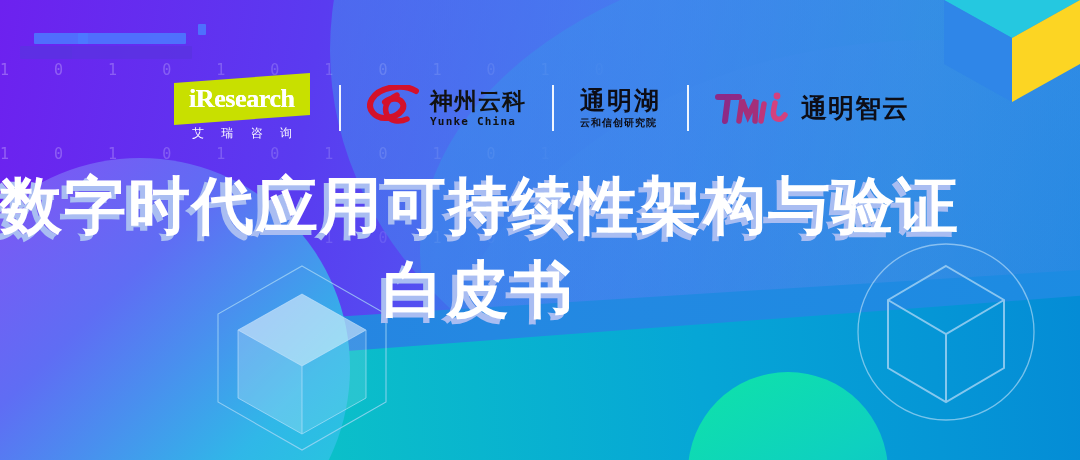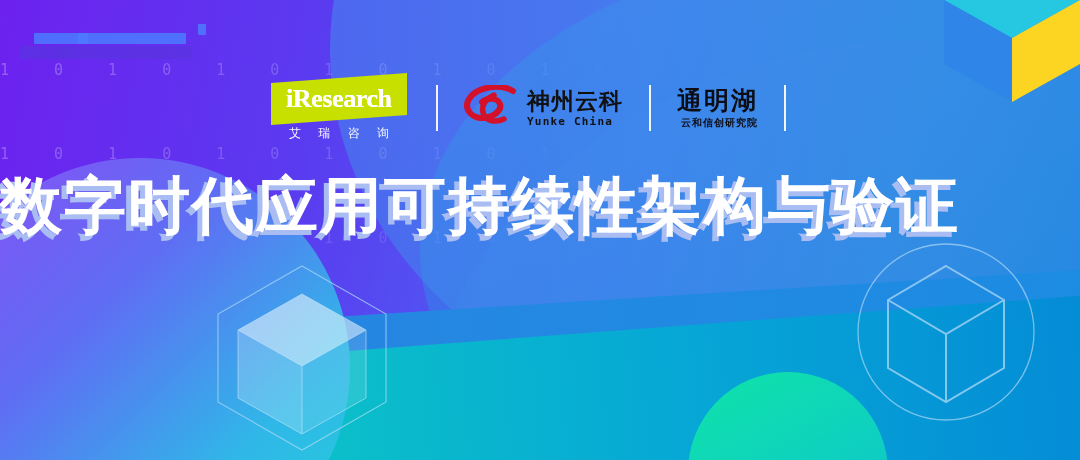--- a/index.html
+++ b/index.html
@@ -110,21 +110,21 @@
   
   #logo-yunke{gap:9px;align-items:center;}
   #yk-mark{width:54px;height:46px;}
   #yk-text{display:flex;flex-direction:column;gap:3px;}
   #yk-cn{font-size:23px;font-weight:bold;color:#111;line-height:1;letter-spacing:1px;
          font-family:"DejaVu Sans","Liberation Sans",sans-serif;}
   #yk-en{font-size:11px;font-weight:bold;color:#111;line-height:1;letter-spacing:1.2px;
          font-family:"DejaVu Sans Mono","Liberation Mono",monospace;}
 
   
-  #logo-tmh{flex-direction:column;align-items:flex-end;gap:5px;}
+  #logo-tmh{flex-direction:column;align-items:flex-start;gap:5px;}
   #tmh-cn{font-family:"Liberation Serif","DejaVu Serif",serif;font-size:25px;font-weight:bold;
           color:#0d0d16;line-height:1;letter-spacing:2px;}
   #tmh-sub{font-family:"Liberation Serif","DejaVu Serif",serif;font-size:10px;font-weight:bold;
            color:#0d0d16;line-height:1;letter-spacing:1px;}
 
   
   #logo-tmi{gap:10px;align-items:center;}
   #tmi-mark{width:76px;height:36px;}
   #tmi-cn{font-size:26px;font-weight:bold;color:#0d0d16;line-height:1;letter-spacing:1px;
           font-family:"DejaVu Sans","Liberation Sans",sans-serif;}
@@ -246,20 +246,36 @@
 
     <div class="divider"></div>
 
     <div class="logo-cell" id="logo-tmh">
       <span id="tmh-cn">通明湖</span>
       <span id="tmh-sub">云和信创研究院</span>
     </div>
 
     <div class="divider"></div>
 
+    <div class="logo-cell" id="logo-tmi">
+      <span id="tmi-mark">
+        <svg viewBox="0 0 76 36" width="76" height="36" aria-hidden="true">
+          <g stroke-linecap="round" fill="none">
+            <path d="M3,7 L24,7" stroke="#8d2a86" stroke-width="6"></path>
+            <path d="M13,7 L10,31" stroke="#8d2a86" stroke-width="6"></path>
+            <path d="M24,31 L27,10 L33,26 L41,10 L40,31" stroke="#a32f7a" stroke-width="5.5"></path>
+            <path d="M49,14 L46,31" stroke="#c0357a" stroke-width="5.5"></path>
+            <path d="M60,13 C58,22 57,27 62,29 C65,30 68,28 70,25" stroke="#d4417e" stroke-width="5.5"></path>
+          </g>
+          <circle cx="62" cy="6" r="3.4" fill="#d4417e"></circle>
+        </svg>
+      </span>
+      <span id="tmi-cn">通明智云</span>
+    </div>
 
   </div>
 
   <div id="title-wrap">
     <div class="title-line">数字时代应用可持续性架构与验证</div>
+    <div class="title-line">白皮书</div>
   </div>
 
 </div>
 
 </body></html>

